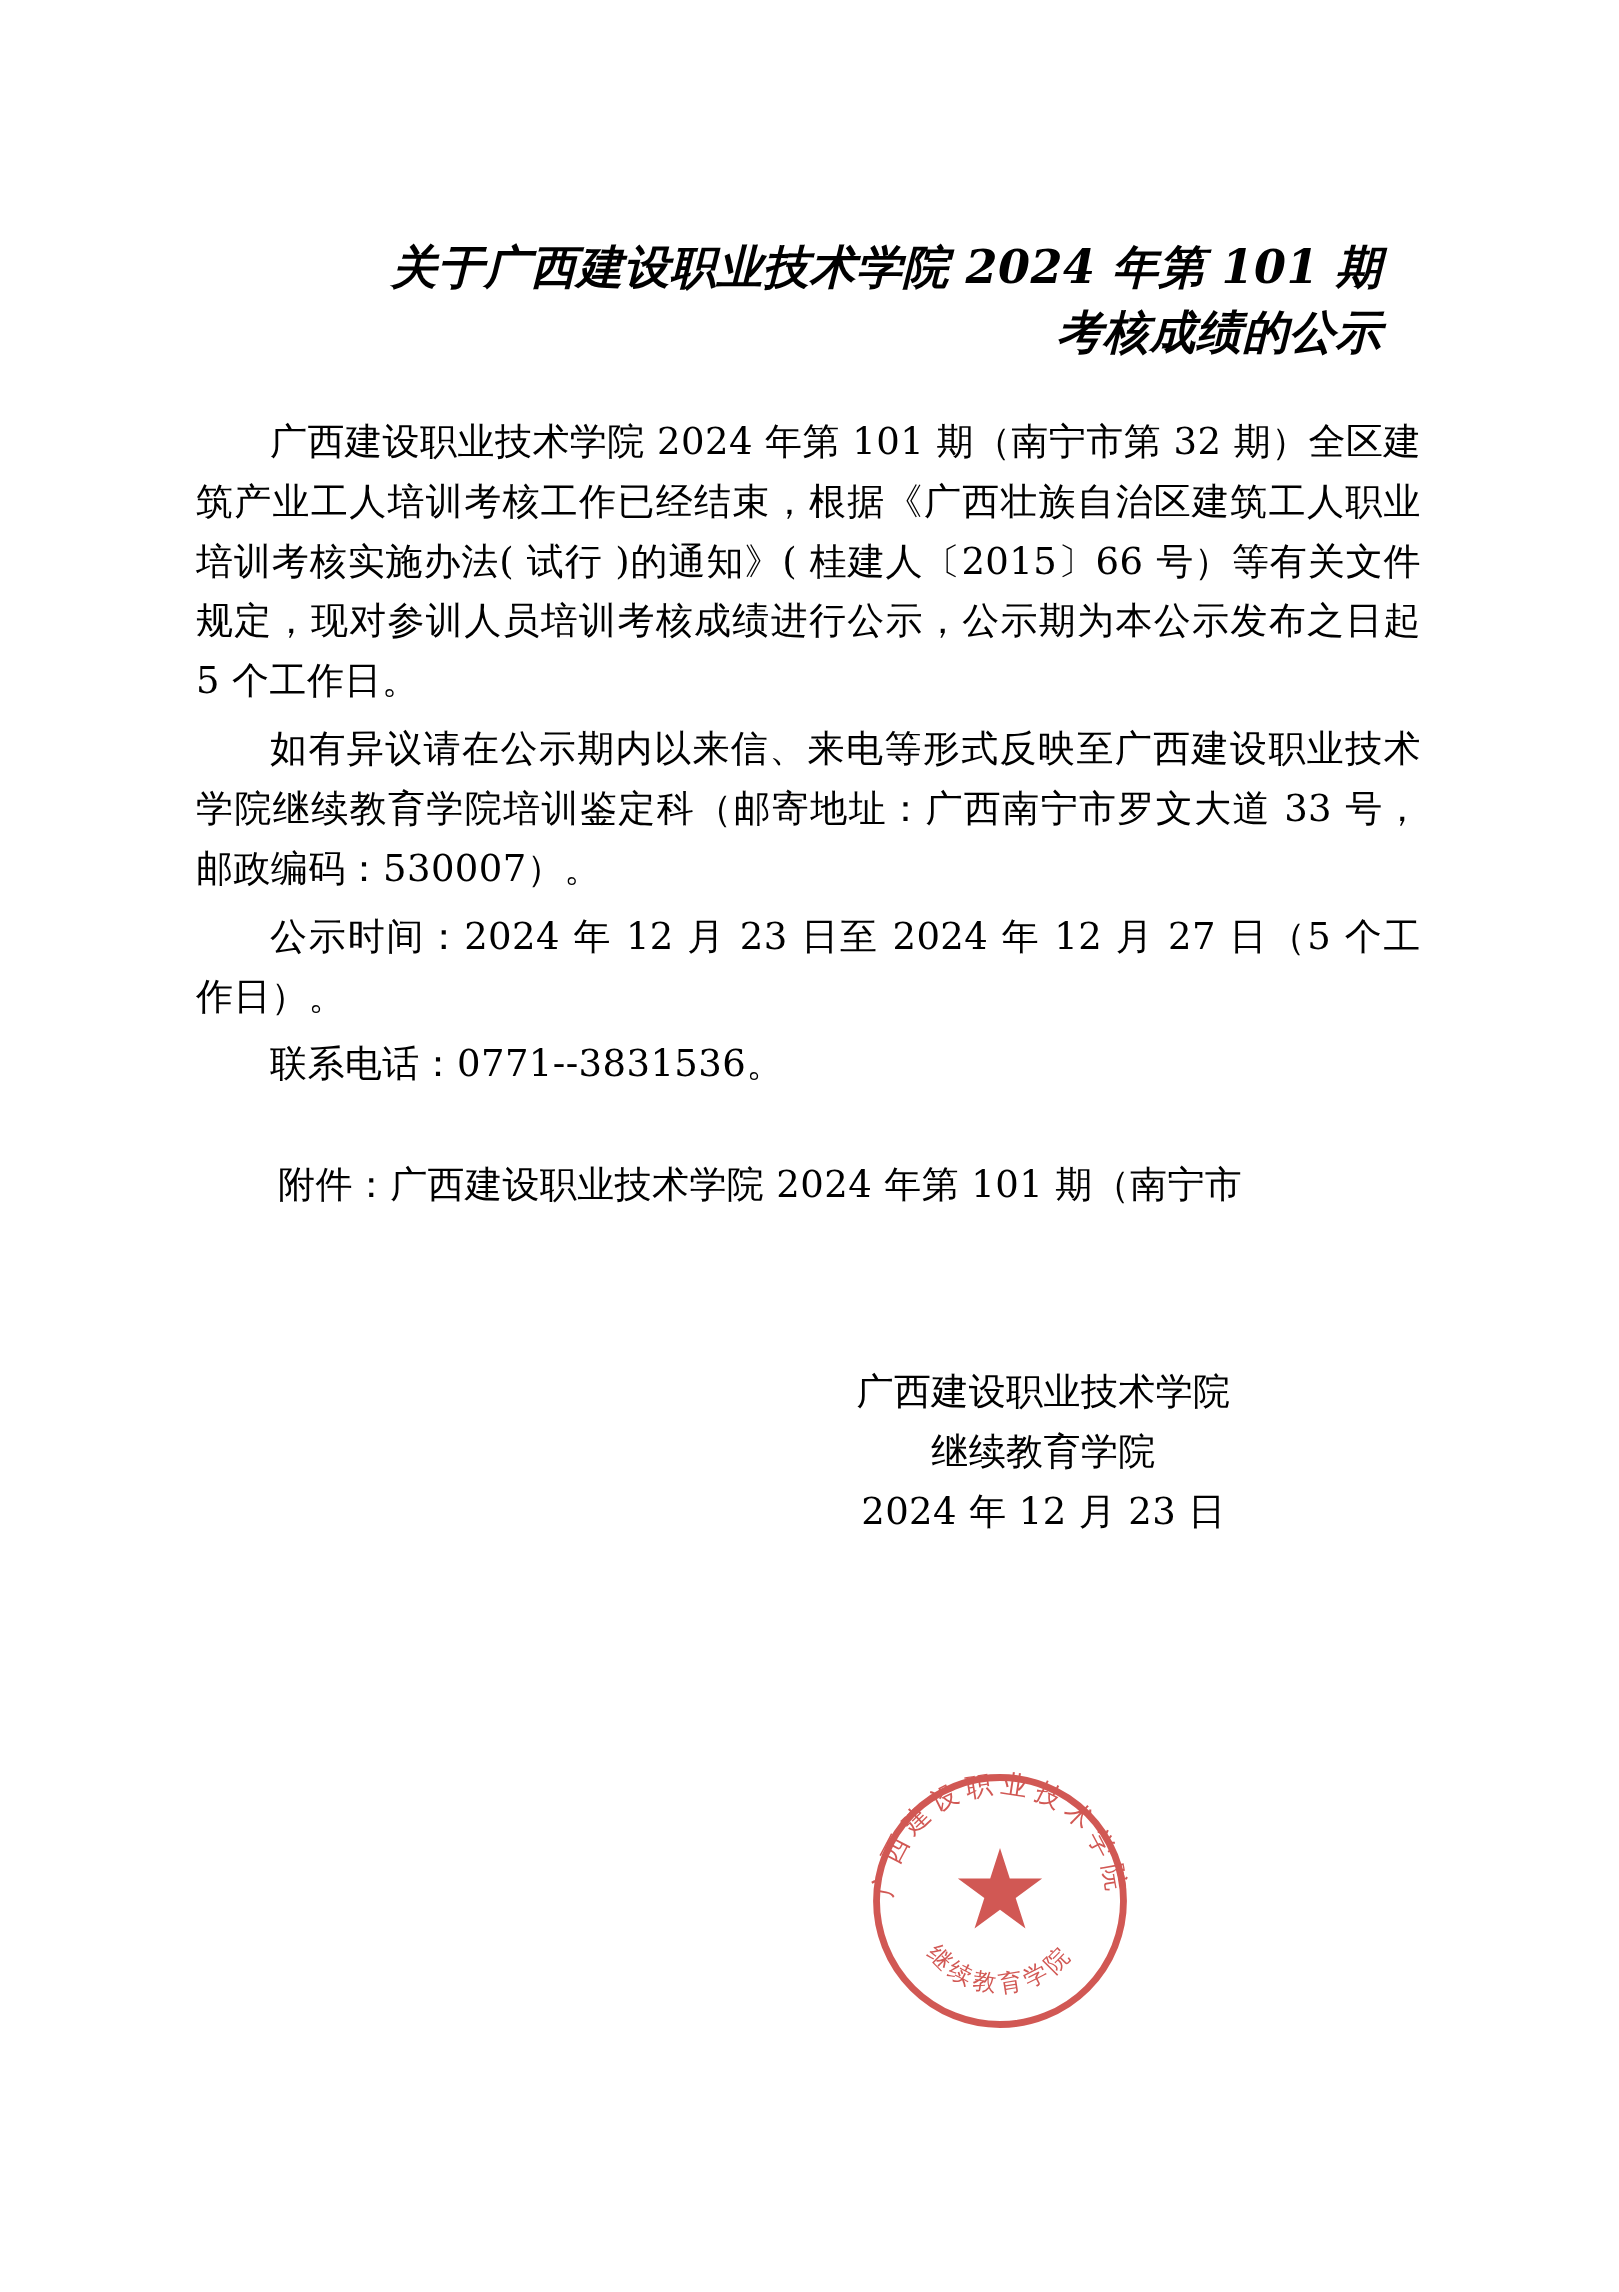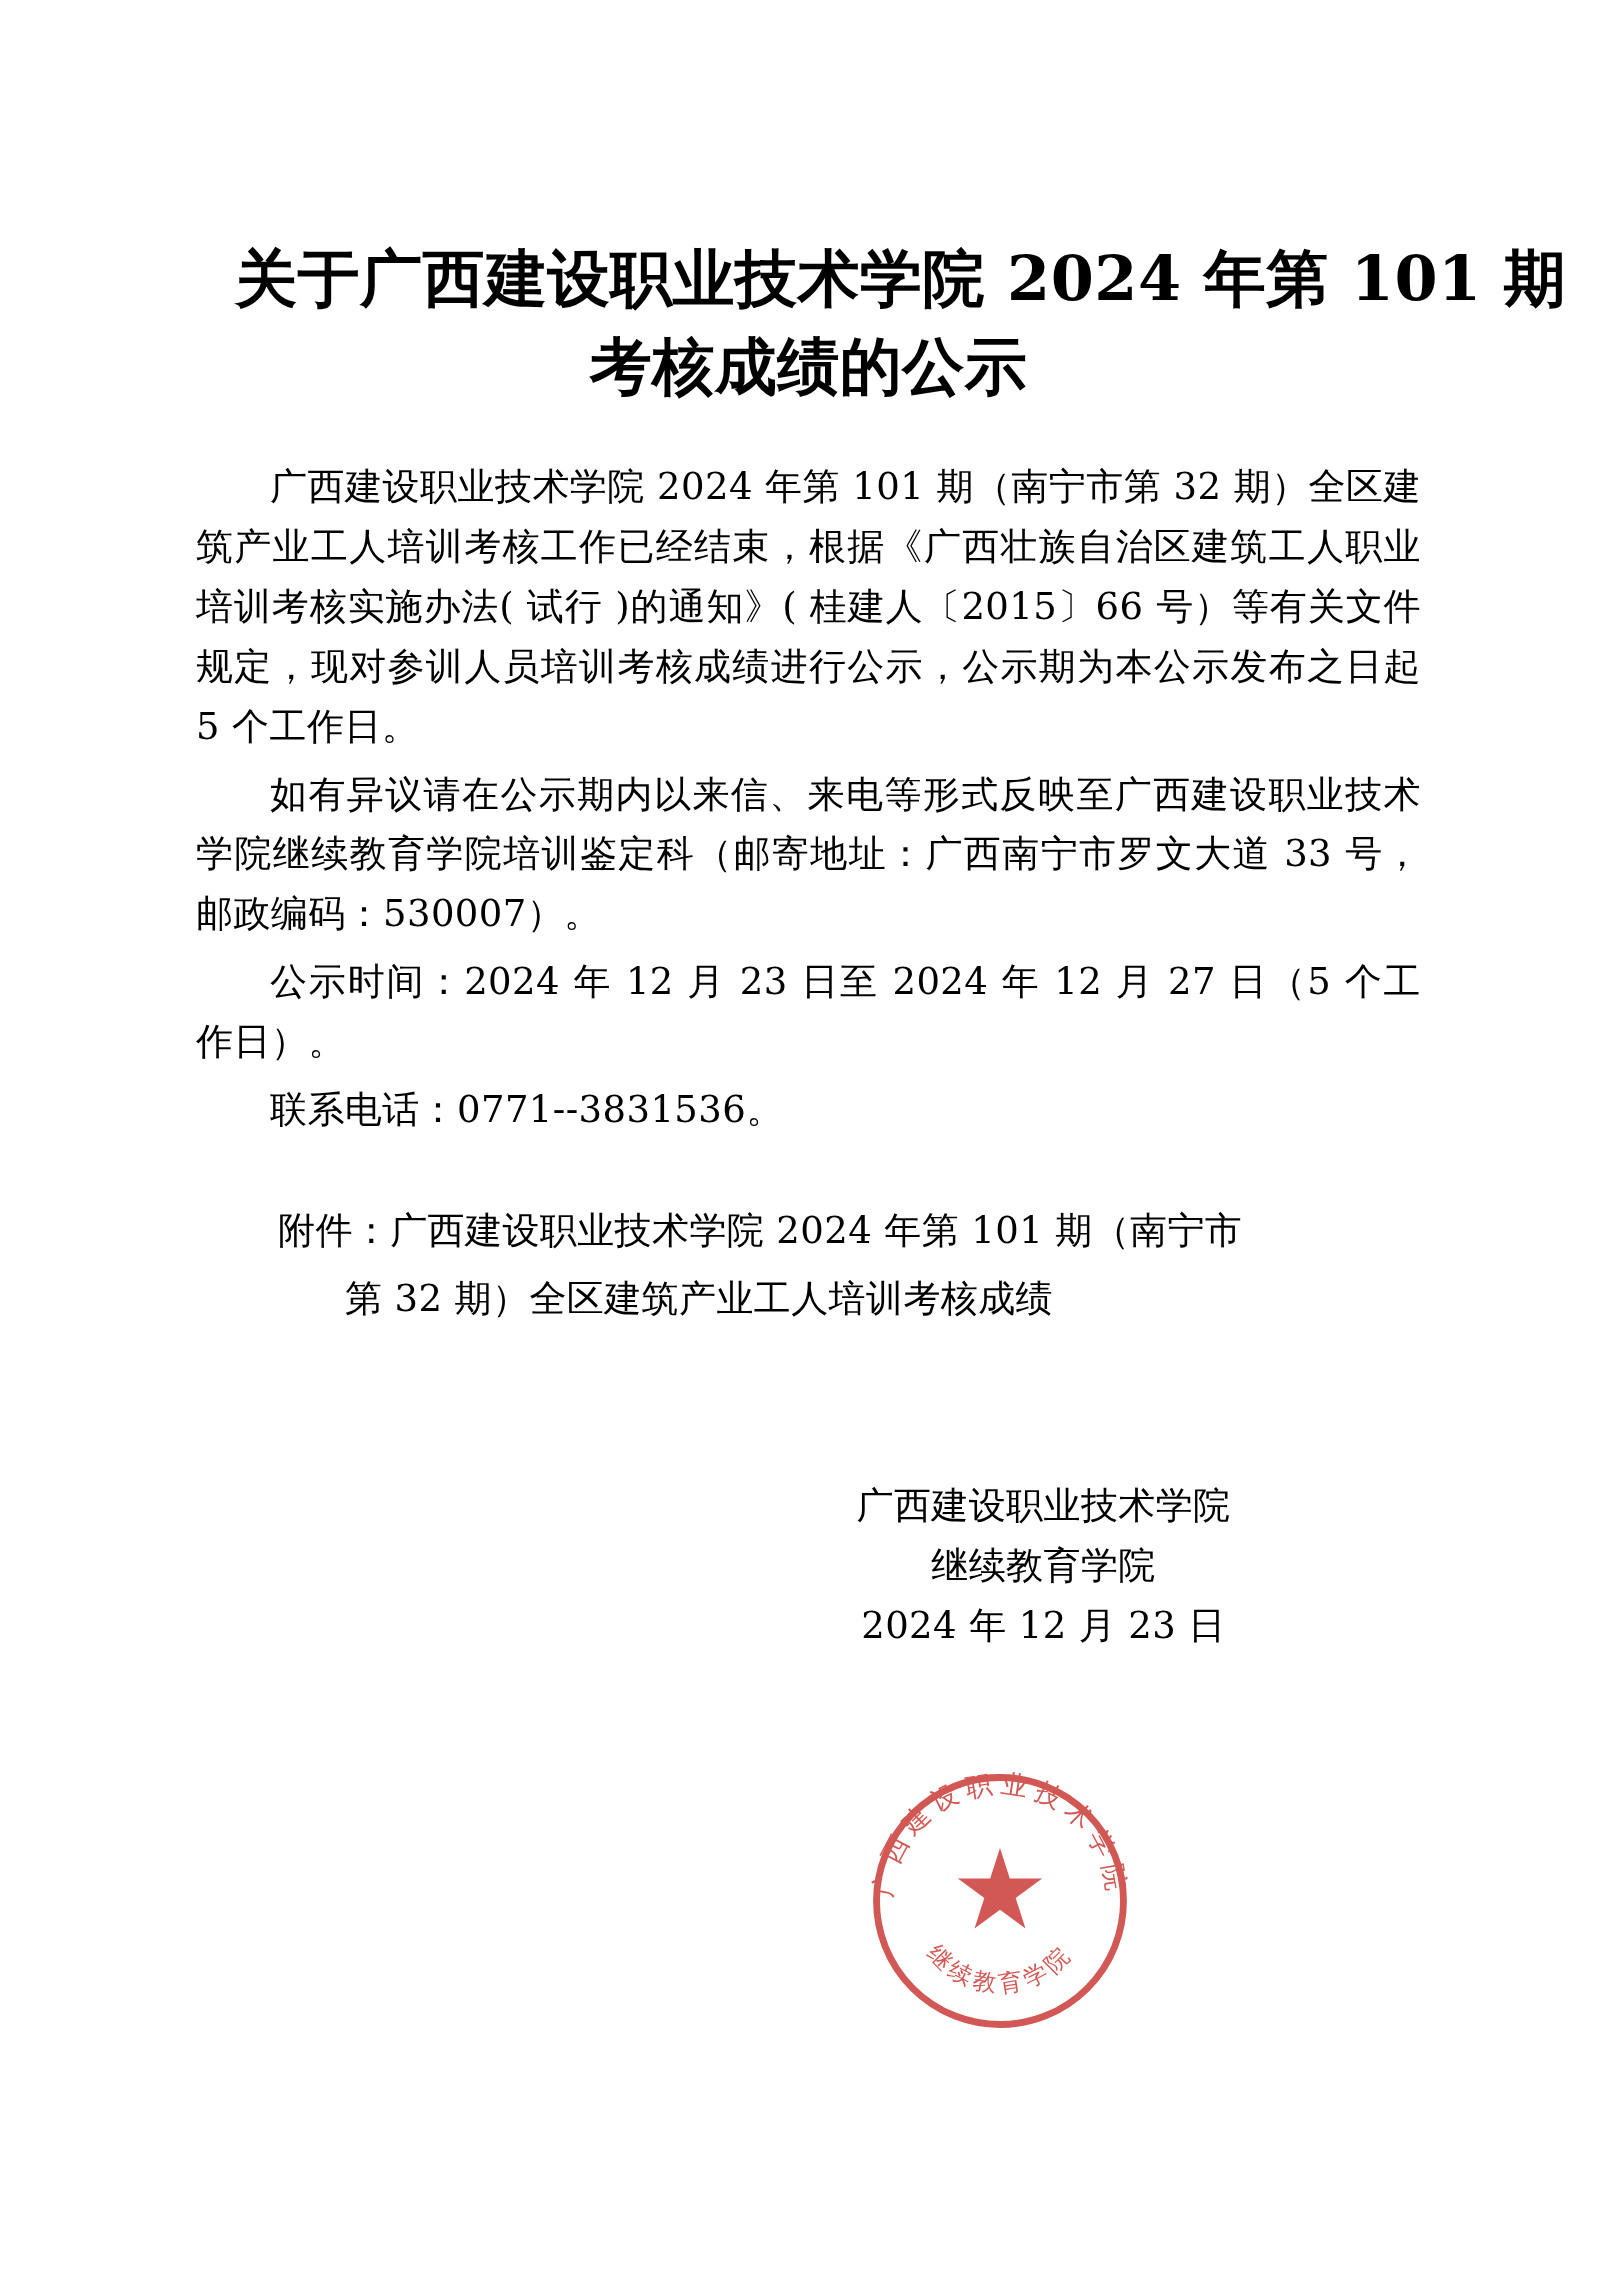--- a/index.html
+++ b/index.html
@@ -25,27 +25,28 @@
   }
 
   .content {
     position: absolute;
     left: 196px;
     top: 235px;
     width: 1225px;
   }
 
   .doc-title {
-    text-align: center;
+    text-align: right;
     font-weight: bold;
-    font-size: 62px;
+    font-size: 46px;
     line-height: 1.42;
     letter-spacing: 0.5px;
     margin: 0 0 0 0;
     padding: 0 39px;
+    font-style: italic;
   }
   .doc-title .t-line {
     display: block;
     white-space: nowrap;
   }
 
   .body-block {
     margin-top: 46px;
   }
 
@@ -117,21 +118,20 @@
 
     <div class="body-block">
       <p class="para indent">广西建设职业技术学院 2024 年第 101 期（南宁市第 32 期）全区建筑产业工人培训考核工作已经结束，根据《广西壮族自治区建筑工人职业培训考核实施办法( 试行 )的通知》( 桂建人〔2015〕66 号）等有关文件规定，现对参训人员培训考核成绩进行公示，公示期为本公示发布之日起 5 个工作日。</p>
       <p class="para indent">如有异议请在公示期内以来信、来电等形式反映至广西建设职业技术学院继续教育学院培训鉴定科（邮寄地址：广西南宁市罗文大道 33 号，邮政编码：530007）。</p>
       <p class="para indent">公示时间：2024 年 12 月 23 日至 2024 年 12 月 27 日（5 个工作日）。</p>
       <p class="para indent">联系电话：0771--3831536。</p>
     </div>
 
     <div class="attach-block">
       <p class="attach-line-1">附件：广西建设职业技术学院 2024 年第 101 期（南宁市</p>
-      <p class="attach-line-2">第 32 期）全区建筑产业工人培训考核成绩</p>
     </div>
 
     <div class="signature">
       <div>广西建设职业技术学院</div>
       <div>继续教育学院</div>
       <div>2024 年 12 月 23 日</div>
     </div>
 
   </div>
 

